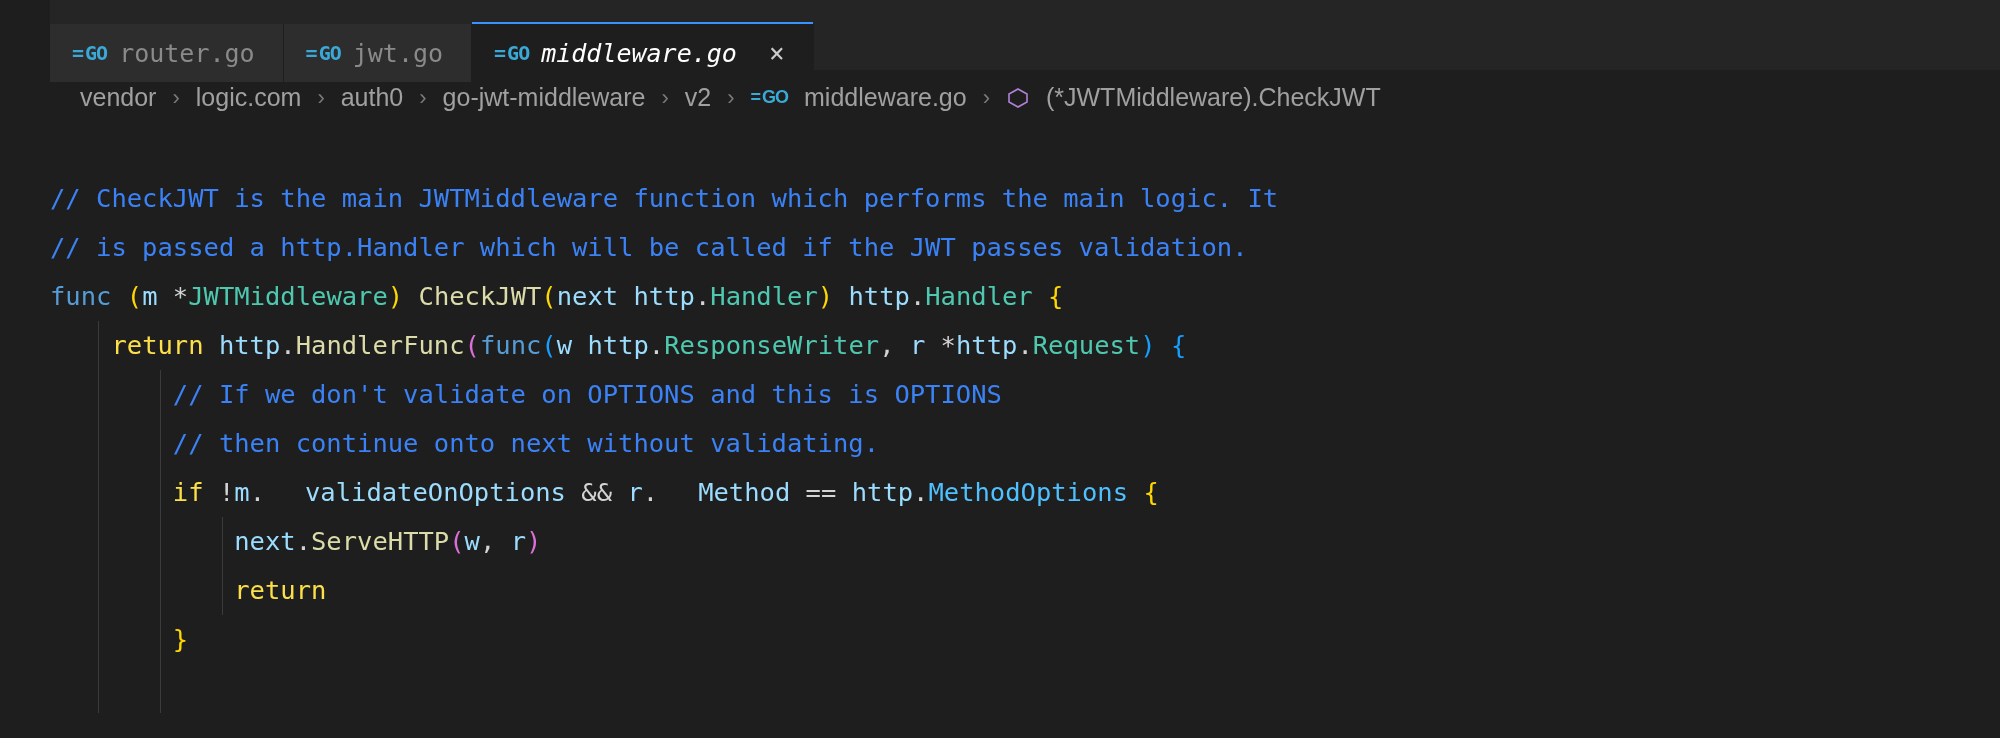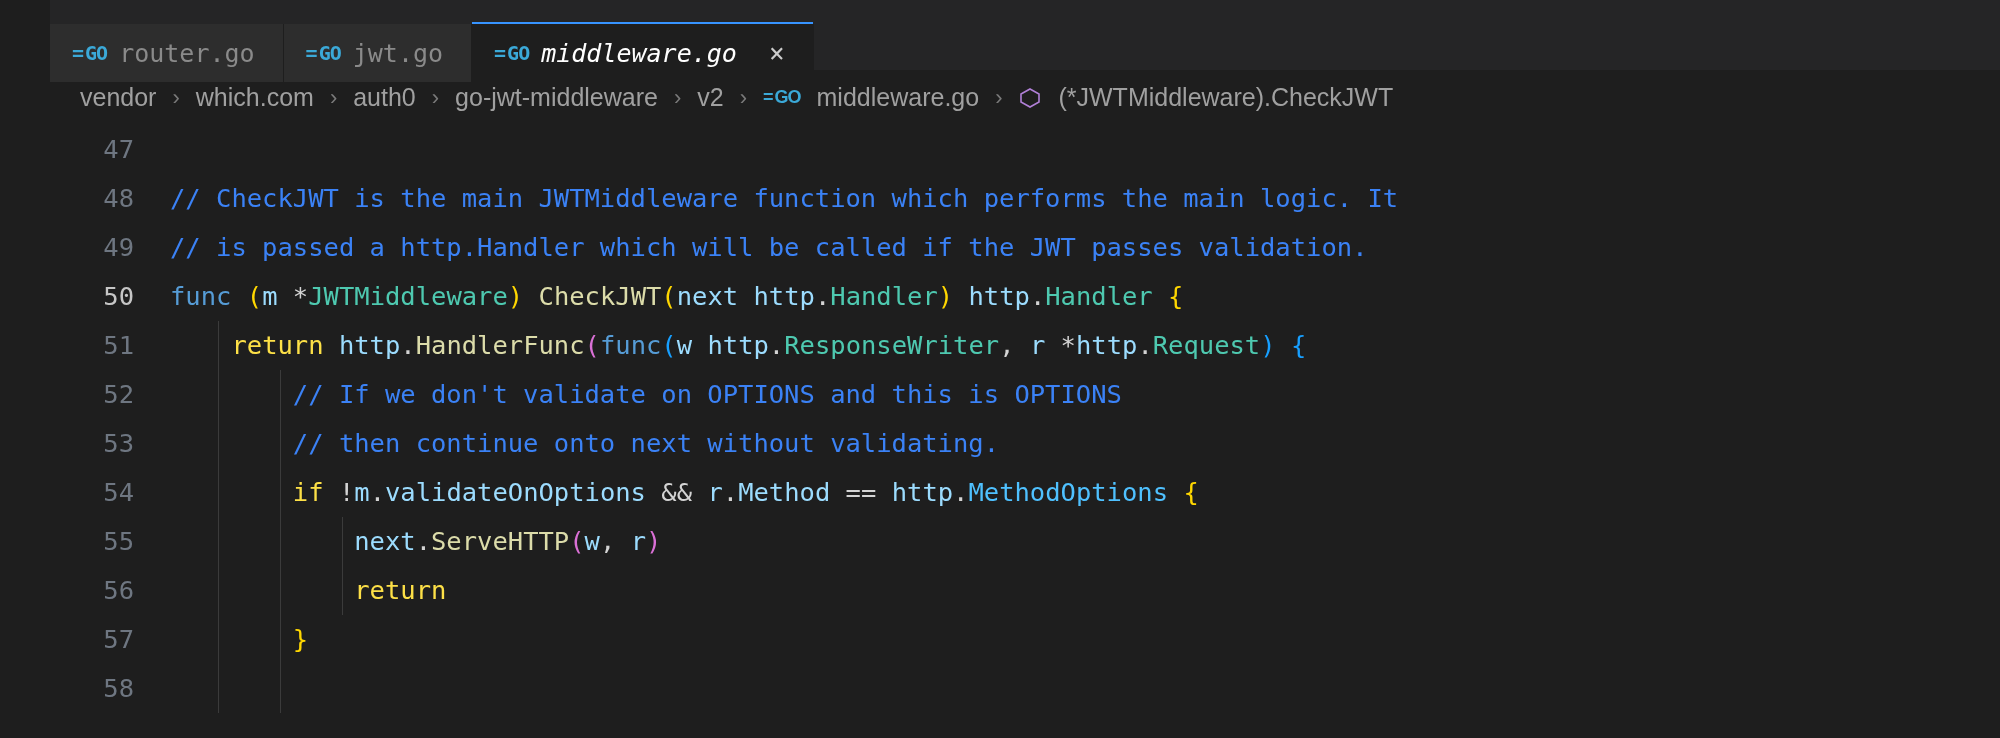--- a/index.html
+++ b/index.html
@@ -131,21 +131,21 @@
   .c-func    { color: #dcdcaa; }
   .c-type    { color: #4ec9b0; }
   .c-ident   { color: #9cdcfe; }
   .c-pkg     { color: #9cdcfe; }
   .c-op      { color: #d4d4d4; }
   .c-punc    { color: #d4d4d4; }
   .c-brace-y { color: #ffd700; }
   .c-brace-p { color: #da70d6; }
   .c-brace-b { color: #179fff; }
   .c-ctrl    { color: #fde047; }
-  .c-prop    { color: #9cdcfe; }
+  .c-prop    { color: #9cdcfe; margin-left: 40px; }
   .c-const   { color: #4fc1ff; }
 </style>
 </head>
 <body>
 
 <div class="editor-root">
 
   <div class="tab-bar" id="tab-bar">
       <div class="tab">
         <span class="go-icon">GO</span>
@@ -158,50 +158,36 @@
       <div class="tab active">
         <span class="go-icon">GO</span>
         <span class="tab-label">middleware.go</span>
         <span class="close-icon">×</span>
       </div>
     </div>
 
   <div class="breadcrumb" id="breadcrumb">
       <span>vendor</span>
       <span class="sep">›</span>
-      <span>which.com</span>
+      <span>logic.com</span>
       <span class="sep">›</span>
       <span>auth0</span>
       <span class="sep">›</span>
       <span>go-jwt-middleware</span>
       <span class="sep">›</span>
       <span>v2</span>
       <span class="sep">›</span>
       <span class="go-icon">GO</span>
       <span>middleware.go</span>
       <span class="sep">›</span>
       <span class="symbol-icon">
         <svg viewBox="0 0 24 24">
           <path fill="none" stroke="#b180d7" stroke-width="1.6" d="M12 3 L21 8 L21 16 L12 21 L3 16 L3 8 Z"></path>
         </svg>
       </span>
       <span>(*JWTMiddleware).CheckJWT</span>
     </div>
 
   <div class="code-area">
-    <div class="gutter" id="gutter">
-        <div class="ln">47</div>
-        <div class="ln">48</div>
-        <div class="ln">49</div>
-        <div class="ln current">50</div>
-        <div class="ln">51</div>
-        <div class="ln">52</div>
-        <div class="ln">53</div>
-        <div class="ln">54</div>
-        <div class="ln">55</div>
-        <div class="ln">56</div>
-        <div class="ln">57</div>
-        <div class="ln">58</div>
-      </div>
     <div class="code" id="code"><div class="line"><span></span></div><div class="line"><span></span><span class="c-comment">// CheckJWT is the main JWTMiddleware function which performs the main logic. It</span></div><div class="line"><span></span><span class="c-comment">// is passed a http.Handler which will be called if the JWT passes validation.</span></div><div class="line"><span></span><span class="c-kw">func</span><span class="c-op"> </span><span class="c-brace-y">(</span><span class="c-ident">m</span><span class="c-op"> *</span><span class="c-type">JWTMiddleware</span><span class="c-brace-y">)</span><span class="c-op"> </span><span class="c-func">CheckJWT</span><span class="c-brace-y">(</span><span class="c-ident">next</span><span class="c-op"> </span><span class="c-pkg">http</span><span class="c-punc">.</span><span class="c-type">Handler</span><span class="c-brace-y">)</span><span class="c-op"> </span><span class="c-pkg">http</span><span class="c-punc">.</span><span class="c-type">Handler</span><span class="c-op"> </span><span class="c-brace-y">{</span></div><div class="line"><span class="indent-guide" style="left: 48px;"></span><span>    </span><span class="c-ctrl">return</span><span class="c-op"> </span><span class="c-pkg">http</span><span class="c-punc">.</span><span class="c-func">HandlerFunc</span><span class="c-brace-p">(</span><span class="c-kw">func</span><span class="c-brace-b">(</span><span class="c-ident">w</span><span class="c-op"> </span><span class="c-pkg">http</span><span class="c-punc">.</span><span class="c-type">ResponseWriter</span><span class="c-punc">, </span><span class="c-ident">r</span><span class="c-op"> *</span><span class="c-pkg">http</span><span class="c-punc">.</span><span class="c-type">Request</span><span class="c-brace-b">)</span><span class="c-op"> </span><span class="c-brace-b">{</span></div><div class="line"><span class="indent-guide" style="left: 48px;"></span><span class="indent-guide" style="left: 110px;"></span><span>        </span><span class="c-comment">// If we don't validate on OPTIONS and this is OPTIONS</span></div><div class="line"><span class="indent-guide" style="left: 48px;"></span><span class="indent-guide" style="left: 110px;"></span><span>        </span><span class="c-comment">// then continue onto next without validating.</span></div><div class="line"><span class="indent-guide" style="left: 48px;"></span><span class="indent-guide" style="left: 110px;"></span><span>        </span><span class="c-ctrl">if</span><span class="c-op"> !</span><span class="c-ident">m</span><span class="c-punc">.</span><span class="c-prop">validateOnOptions</span><span class="c-op"> &amp;&amp; </span><span class="c-ident">r</span><span class="c-punc">.</span><span class="c-prop">Method</span><span class="c-op"> == </span><span class="c-pkg">http</span><span class="c-punc">.</span><span class="c-const">MethodOptions</span><span class="c-op"> </span><span class="c-brace-y">{</span></div><div class="line"><span class="indent-guide" style="left: 48px;"></span><span class="indent-guide" style="left: 110px;"></span><span class="indent-guide" style="left: 172px;"></span><span>            </span><span class="c-ident">next</span><span class="c-punc">.</span><span class="c-func">ServeHTTP</span><span class="c-brace-p">(</span><span class="c-ident">w</span><span class="c-punc">, </span><span class="c-ident">r</span><span class="c-brace-p">)</span></div><div class="line"><span class="indent-guide" style="left: 48px;"></span><span class="indent-guide" style="left: 110px;"></span><span class="indent-guide" style="left: 172px;"></span><span>            </span><span class="c-ctrl">return</span></div><div class="line"><span class="indent-guide" style="left: 48px;"></span><span class="indent-guide" style="left: 110px;"></span><span>        </span><span class="c-brace-y">}</span></div><div class="line"><span class="indent-guide" style="left: 48px;"></span><span class="indent-guide" style="left: 110px;"></span><span>        </span></div></div>
   </div>
 
 </div>
 
 </body></html>

